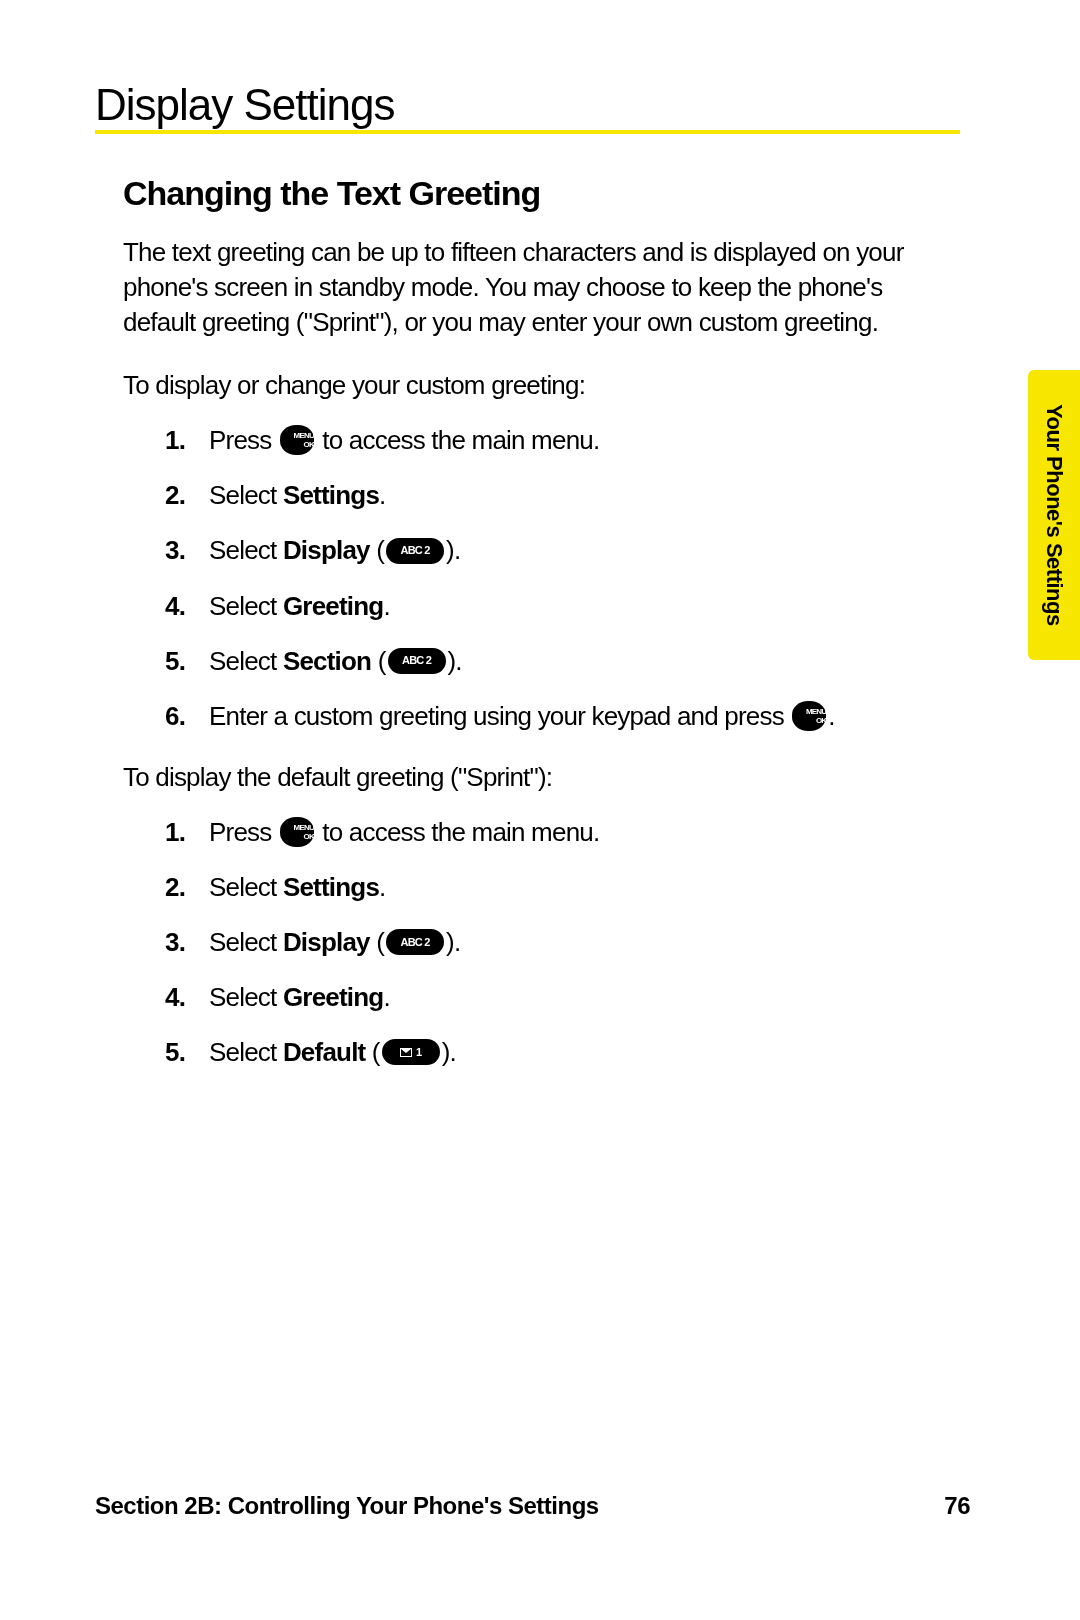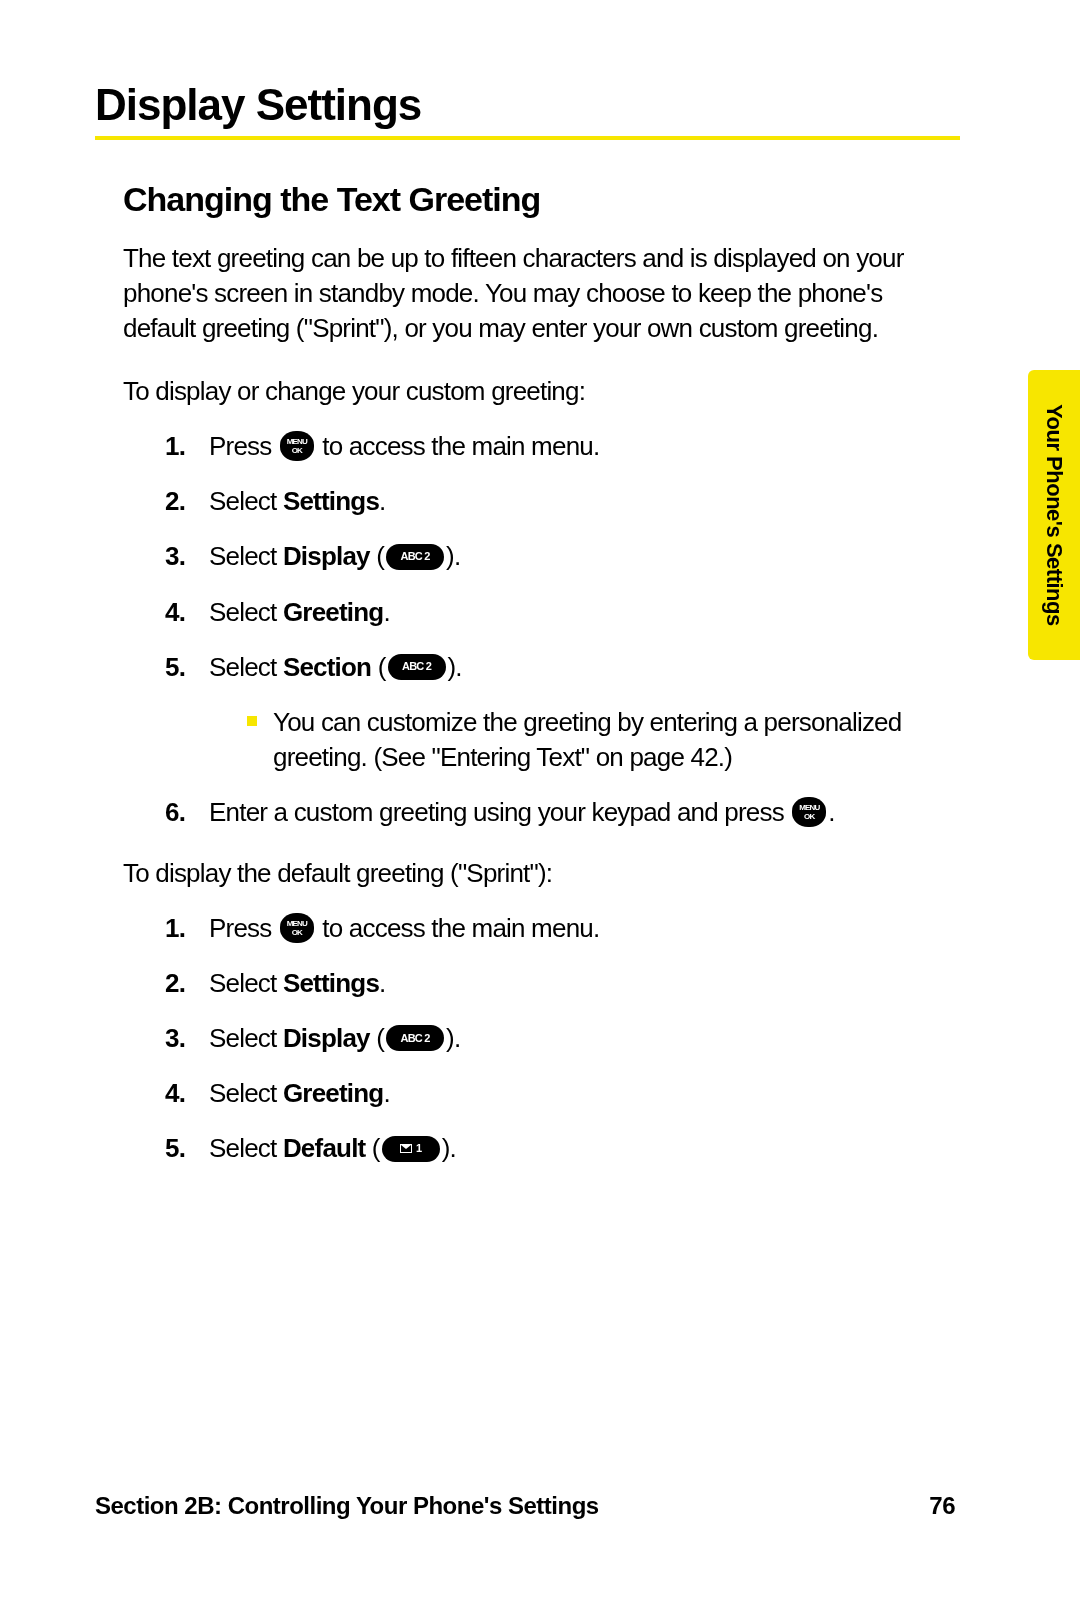--- a/index.html
+++ b/index.html
@@ -10,23 +10,22 @@
     font-family: "Myriad Pro", "Segoe UI", Arial, sans-serif;
     color: #000;
     position: relative;
     letter-spacing: -0.5px;
   }
   .page {
     padding: 80px 120px 0 95px;
   }
   h1.section-title {
     font-size: 44px;
-    font-weight: 700;
+    font-weight: 400;
     border-bottom: 4px solid #f7e600;
-    padding-bottom: 6px;
     margin-bottom: 40px;
     letter-spacing: -1px;
   }
   h2.subsection-title {
     font-size: 34px;
     font-weight: 700;
     margin-left: 28px;
     margin-bottom: 22px;
     letter-spacing: -1px;
   }
@@ -89,21 +88,21 @@
     width: 34px;
     height: 30px;
     background: #000;
     border-radius: 16px / 14px;
     vertical-align: middle;
     margin: 0 2px;
     position: relative;
     top: -2px;
     color: #fff;
     flex-direction: column;
-    align-items: center;
+    align-items: flex-end;
     justify-content: center;
     font-size: 8px;
     line-height: 9px;
     font-weight: 700;
   }
   .key-pill {
     display: inline-flex;
     align-items: center;
     justify-content: center;
     min-width: 58px;
@@ -152,21 +151,21 @@
   .side-tab span {
     writing-mode: vertical-rl;
     font-size: 22px;
     font-weight: 700;
     letter-spacing: -0.5px;
   }
   .footer {
     position: absolute;
     bottom: 100px;
     left: 95px;
-    right: 125px;
+    right: 110px;
     display: flex;
     justify-content: space-between;
     font-size: 24px;
     font-weight: 700;
     letter-spacing: -0.5px;
   }
 </style>
 </head>
 <body>
 
@@ -196,23 +195,20 @@
       <span class="num">3.</span>
       <span>Select </span><span class="bold">Display</span><span> (</span><span class="key-pill">ABC 2</span><span>).</span>
     </li>
     <li>
       <span class="num">4.</span>
       <span>Select </span><span class="bold">Greeting</span><span>.</span>
     </li>
     <li>
       <span class="num">5.</span>
       <span>Select </span><span class="bold">Section</span><span> (</span><span class="key-pill">ABC 2</span><span>).</span>
-      <ul class="sub">
-        <li>You can customize the greeting by entering a personalized greeting. (See "Entering Text" on page 42.)</li>
-      </ul>
     </li>
     <li>
       <span class="num">6.</span>
       <span>Enter a custom greeting using your keypad and press </span><span class="key-menu">
           <span>MENU</span>
           <span>OK</span>
         </span><span>.</span>
     </li>
   </ol>
 

